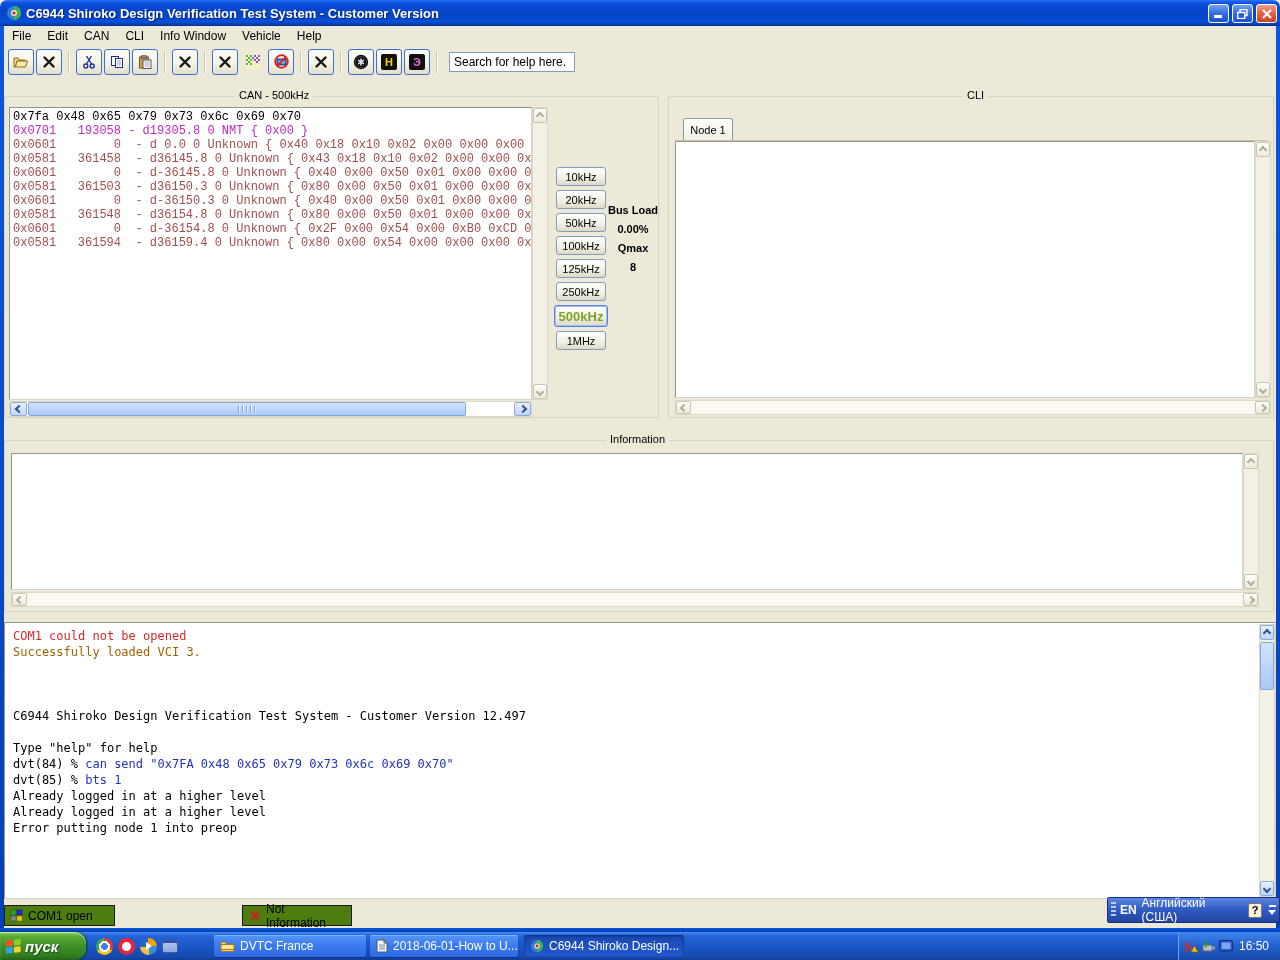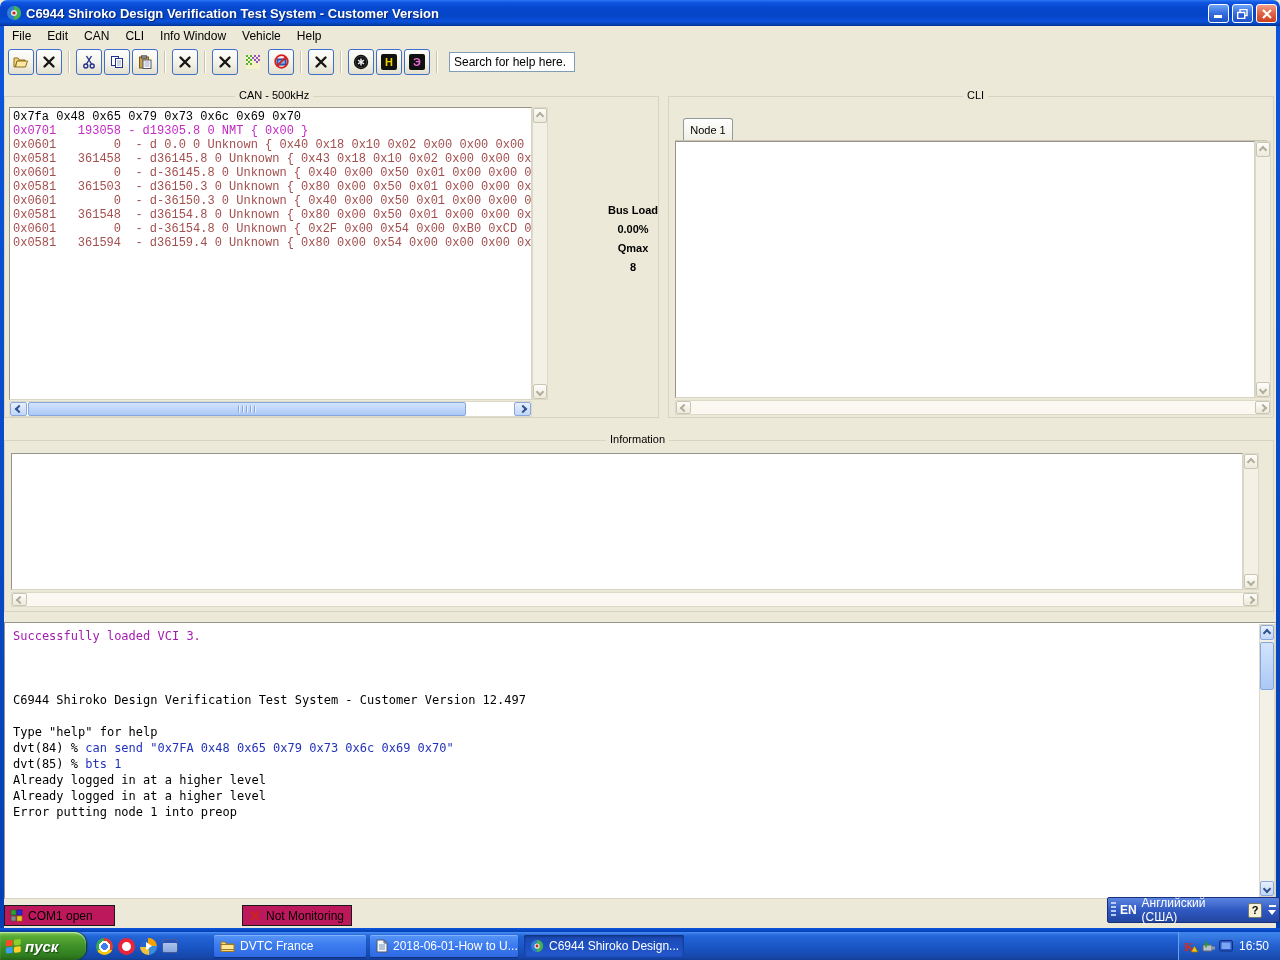--- a/index.html
+++ b/index.html
@@ -34,21 +34,21 @@
   
   .group { position:absolute; border:1px solid #d8d4c2; }
   .group-label { position:absolute; top:-8px; background:#ece9d8; padding:0 4px; font-size:11px; color:#000; white-space:nowrap; }
   .sunken { background:#fff; border:1px solid #97948a; border-right-color:#d8d5c5; border-bottom-color:#d8d5c5; }
 
   
   .can-log { left:4px; top:10px; width:523px; height:293px; overflow:hidden; padding:2px 0 0 3px;
     font-family:"Liberation Mono", monospace; font-size:12px; line-height:14px; }
   .can-line { white-space:pre; height:14px; }
   .c-black{color:#000;} .c-magenta{color:#c428c4;} .c-maroon{color:#a34d4d;}
-  .c-red{color:#d42a2a;} .c-green{color:#a21caf;} .c-blue{color:#2233bb;}
+  .c-red{color:#d42a2a;} .c-green{color:#a16207;} .c-blue{color:#2233bb;}
 
   
   .sbar { position:absolute; background:#f3f1e6; border:1px solid #ddd9c8; }
   .sb-btn { position:absolute; display:flex; align-items:center; justify-content:center;
     background:linear-gradient(180deg,#fdfdfa,#edeadb); border:1px solid #c9c5b2; color:#b2ae9e; border-radius:2px; }
   .sb-btn.blue { background:linear-gradient(180deg,#e7f0fe,#c2d6f8); border-color:#8aa8dc; color:#31538e; }
   .chev { width:6px; height:6px; border-left:2px solid currentColor; border-bottom:2px solid currentColor; }
   .chev.up{transform:rotate(135deg);} .chev.down{transform:rotate(-45deg);}
   .chev.left{transform:rotate(45deg);} .chev.right{transform:rotate(-135deg);}
   .sb-thumb { position:absolute; background:linear-gradient(180deg,#d3e3fd,#abc8f5); border:1px solid #86a7de; border-radius:2px; }
@@ -73,21 +73,21 @@
   
   .console { left:4px; top:622px; width:1272px; height:277px; }
   .console-text { position:absolute; left:8px; top:5px; right:20px; bottom:4px; overflow:hidden;
     font-family:"DejaVu Sans Mono", monospace; font-size:12px; line-height:16px; }
   .console-line { white-space:pre; min-height:16px; }
 
   
   .status-item { position:absolute; top:905px; height:21px; border:1px solid #1a1a1a; display:flex; align-items:center;
     gap:5px; padding:0 5px; font-size:12px; color:#000; }
   .st-0 { left:4px; width:111px; } .st-1 { left:123px; width:111px; } .st-2 { left:242px; width:110px; }
-  .st-err { background:#be185d; } .st-ok { background:#fca5a5;margin-top:40px; }
+  .st-err { background:#4d7c0f; } .st-ok { background:#fca5a5;margin-top:40px; }
 
   
   .langbar { left:1107px; top:897px; width:173px; height:26px; border:1px solid #16307e; border-radius:2px;
     background:linear-gradient(180deg,#5b85e0,#3059c2 50%,#22459f); display:flex; align-items:center; color:#fff; font-size:12px; }
   .lang-grip { width:5px; height:16px; margin:0 4px 0 3px;
     background:repeating-linear-gradient(180deg,#b8ccf6 0 2px, rgba(0,0,0,0) 2px 4px); }
   .lang-code { font-weight:bold; margin-right:5px; }
   .lang-help { width:15px; height:15px; margin-left:6px; background:#f5f1da; border:1px solid #7a7a6a; border-radius:2px;
     color:#000; font-size:11px; font-weight:bold; display:flex; align-items:center; justify-content:center; }
   .lang-arrows { width:14px; display:flex; flex-direction:column; align-items:center; margin-left:3px; color:#fff; }
@@ -340,20 +340,30 @@
         <span class="chev left"></span>
       </div>
     <div class="sb-thumb" style="left:18px;top:0;width:438px;height:14px;">
         <span class="grip"></span>
       </div>
     <div class="sb-btn blue" style="right:0;top:0;width:17px;height:14px;">
         <span class="chev right"></span>
       </div>
   </div>
 
+  <div class="baud-col" id="baud-col">
+      <div class="baud-btn">10kHz</div>
+      <div class="baud-btn">20kHz</div>
+      <div class="baud-btn">50kHz</div>
+      <div class="baud-btn">100kHz</div>
+      <div class="baud-btn">125kHz</div>
+      <div class="baud-btn">250kHz</div>
+      <div class="baud-btn selected">500kHz</div>
+      <div class="baud-btn">1MHz</div>
+    </div>
   <div class="busload">
     <div>Bus Load</div>
     <div>0.00%</div>
     <div>Qmax</div>
     <div>8</div>
   </div>
 </div>
 
 
 <div class="group" style="left:668px;top:96px;width:606px;height:322px;">
@@ -397,20 +407,21 @@
       </div>
     <div class="sb-btn" style="right:0;top:0;width:15px;height:13px;">
         <span class="chev right"></span>
       </div>
   </div>
 </div>
 
 
 <div class="abs console sunken">
   <div class="console-text" id="console-text">
+      <div class="console-line"><span class="c-red">COM1 could not be opened</span></div>
       <div class="console-line"><span class="c-green">Successfully loaded VCI 3.</span></div>
       <div class="console-line"></div>
       <div class="console-line"></div>
       <div class="console-line"></div>
       <div class="console-line"><span class="c-black">C6944 Shiroko Design Verification Test System - Customer Version 12.497</span></div>
       <div class="console-line"></div>
       <div class="console-line"><span class="c-black">Type "help" for help</span></div>
       <div class="console-line"><span class="c-black">dvt(84) % </span><span class="c-blue">can send "0x7FA 0x48 0x65 0x79 0x73 0x6c 0x69 0x70"</span></div>
       <div class="console-line"><span class="c-black">dvt(85) % </span><span class="c-blue">bts 1</span></div>
       <div class="console-line"><span class="c-black">Already logged in at a higher level</span></div>
@@ -445,21 +456,21 @@
           <path d="M2 7 L6 11 L13 2" fill="none" stroke="#1f9e1f" stroke-width="2.6"></path>
         </svg>
       </span>
       <span>CANbus Online</span>
     </div><div class="status-item st-2 st-err">
       <span>
         <svg width="13" height="13">
           <path d="M3 2 L11 11 M11 2 L3 11" stroke="#cc2222" stroke-width="2.4"></path>
         </svg>
       </span>
-      <span>Not Monitoring</span>
+      <span>Not Information</span>
     </div></span>
 <div class="abs app-clock">16:50:05</div>
 
 <div class="abs langbar">
   <span class="lang-grip"></span>
   <span class="lang-code">EN</span>
   <span>Английский (США)</span>
   <span class="lang-help">?</span>
   <span class="lang-arrows">
     <span class="bar"></span>

